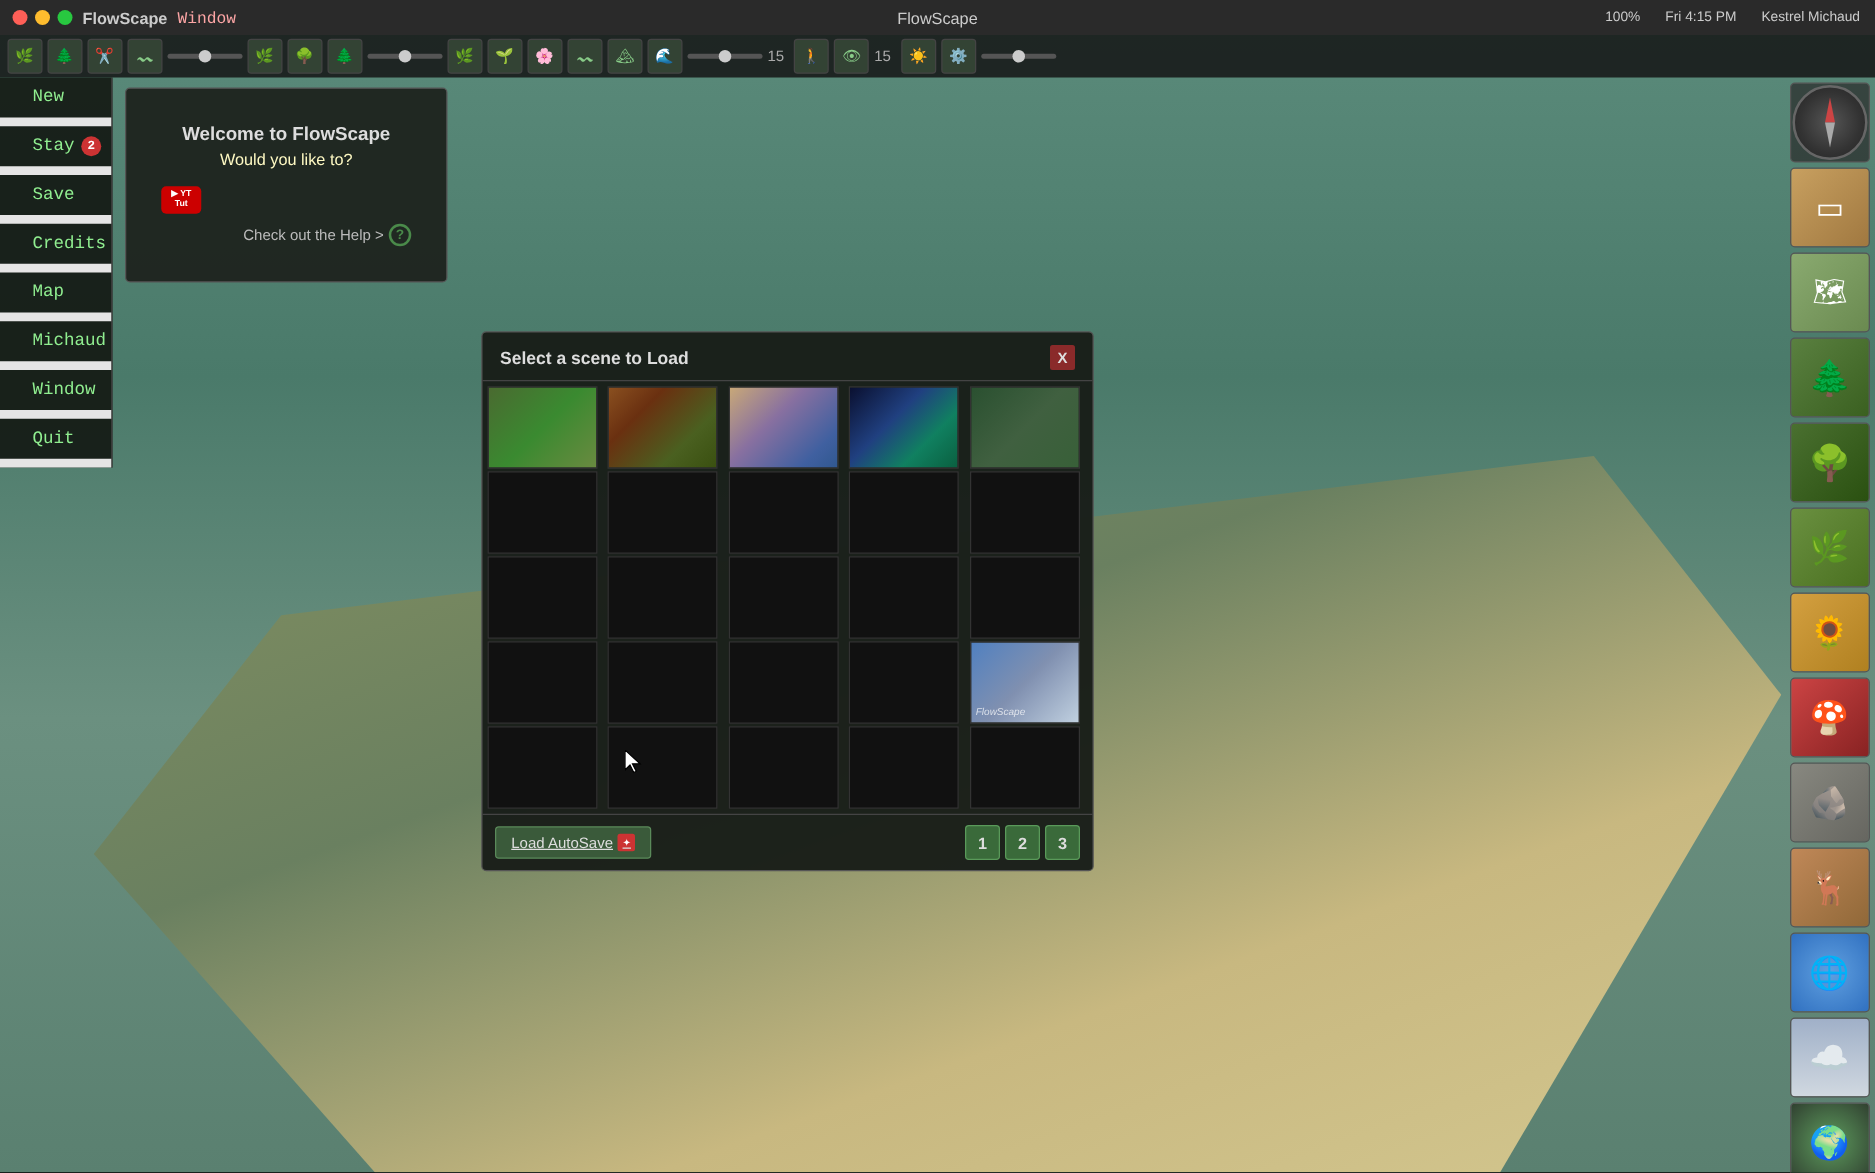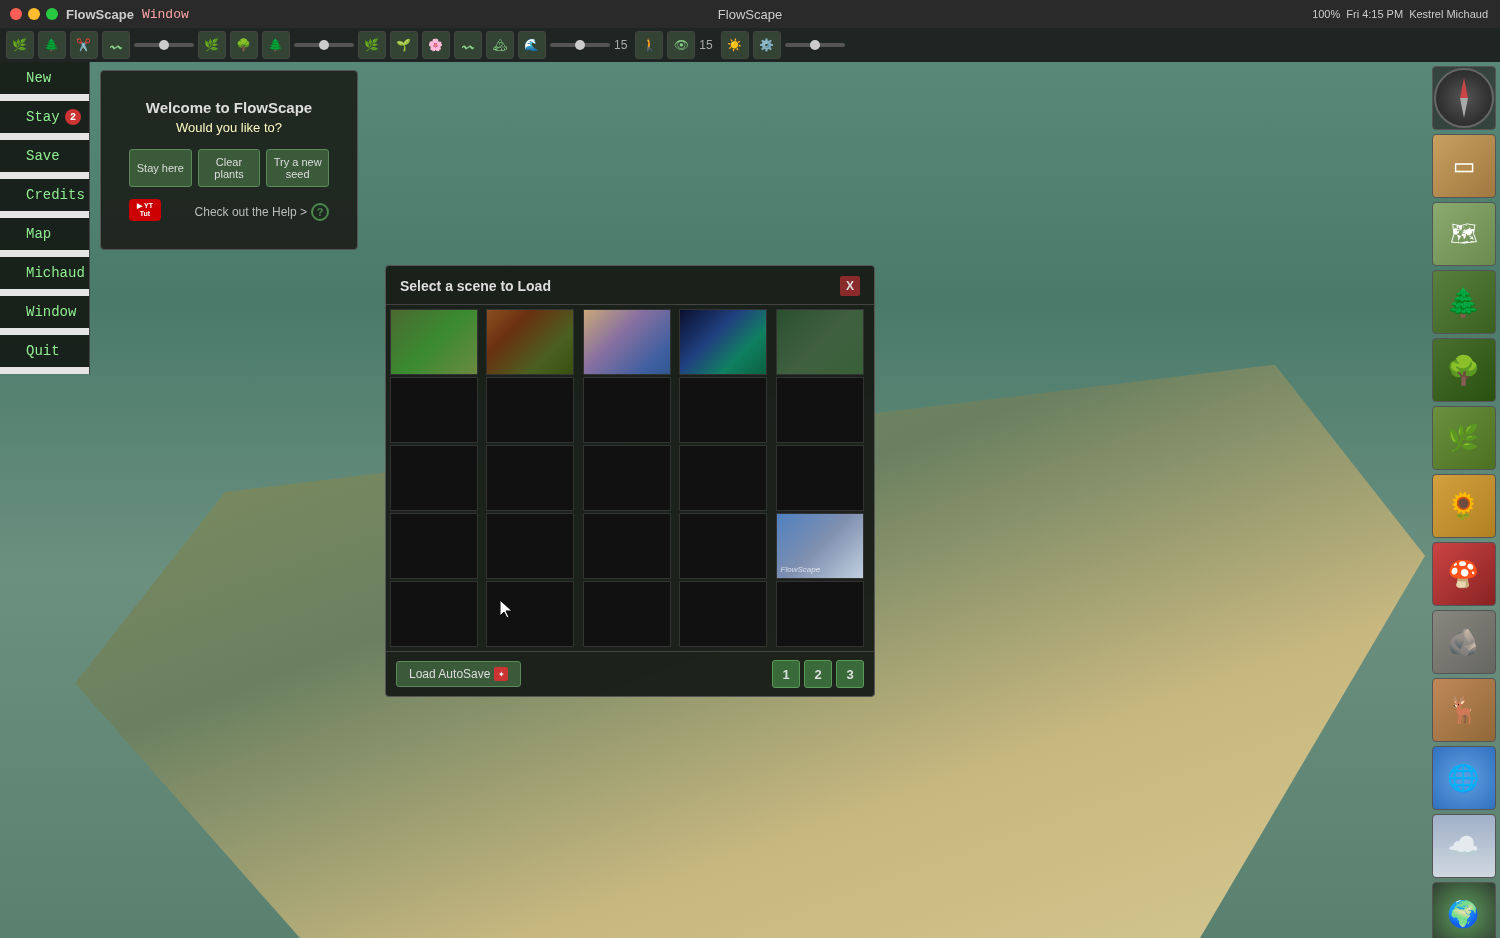--- a/index.html
+++ b/index.html
@@ -59,21 +59,21 @@
       margin-left: 8px;
       color: #fca5a5;
       font-size: 13px;
       font-family: Liberation Mono, monospace;
     }
     .titlebar-right {
       position: absolute;
       right: 10px;
       display: flex;
       align-items: center;
-      gap: 2px;
+      gap: 16px;
       color: #ccc;
       font-size: 11px;
     }
     .titlebar-right span { margin: 0 2px; }
 
     
     #scene {
       position: absolute;
       top: 28px;
       left: 0;
@@ -215,22 +215,23 @@
       background: #3a5a3a;
       border: 1px solid #5a8a5a;
       color: #ddd;
       font-size: 11px;
       border-radius: 3px;
       cursor: pointer;
       text-align: center;
     }
     .welcome-footer {
       display: flex;
-      align-items: flex-end;
+      align-items: flex-start;
       gap: 8px;
+      flex-direction: column;
     }
     .yt-logo {
       width: 32px;
       height: 22px;
       background: #cc0000;
       border-radius: 4px;
       display: flex;
       align-items: center;
       justify-content: center;
       font-size: 8px;
@@ -340,20 +341,21 @@
       padding: 5px 12px;
       background: #3a5a3a;
       border: 1px solid #5a8a5a;
       color: #ddd;
       font-size: 12px;
       border-radius: 3px;
       cursor: pointer;
       display: flex;
       align-items: center;
       gap: 4px;
+      text-decoration: underline;
     }
     .autosave-icon {
       width: 14px; height: 14px;
       background: #cc3333;
       border-radius: 2px;
       display: flex;
       align-items: center;
       justify-content: center;
       font-size: 8px;
       color: white;
@@ -536,25 +538,20 @@
     <span>Window</span>
   </div>
   <div class="sidebar-item">
     <span>Quit</span>
   </div>
 </div>
 
 <div id="welcome-panel">
   <div class="welcome-title">Welcome to FlowScape</div>
   <div class="welcome-subtitle">Would you like to?</div>
-  <div class="welcome-buttons">
-    <button class="welcome-btn">Stay here</button>
-    <button class="welcome-btn">Clear plants</button>
-    <button class="welcome-btn">Try a new seed</button>
-  </div>
   <div class="welcome-footer">
     <div class="yt-logo">
       <span style="font-size:7px;line-height:1.2;text-align:center;">▶ YT<br>Tut</span>
     </div>
     <div class="help-btn">
       <span>Check out the Help &gt;</span>
       <div class="help-circle">?</div>
     </div>
   </div>
 </div>

